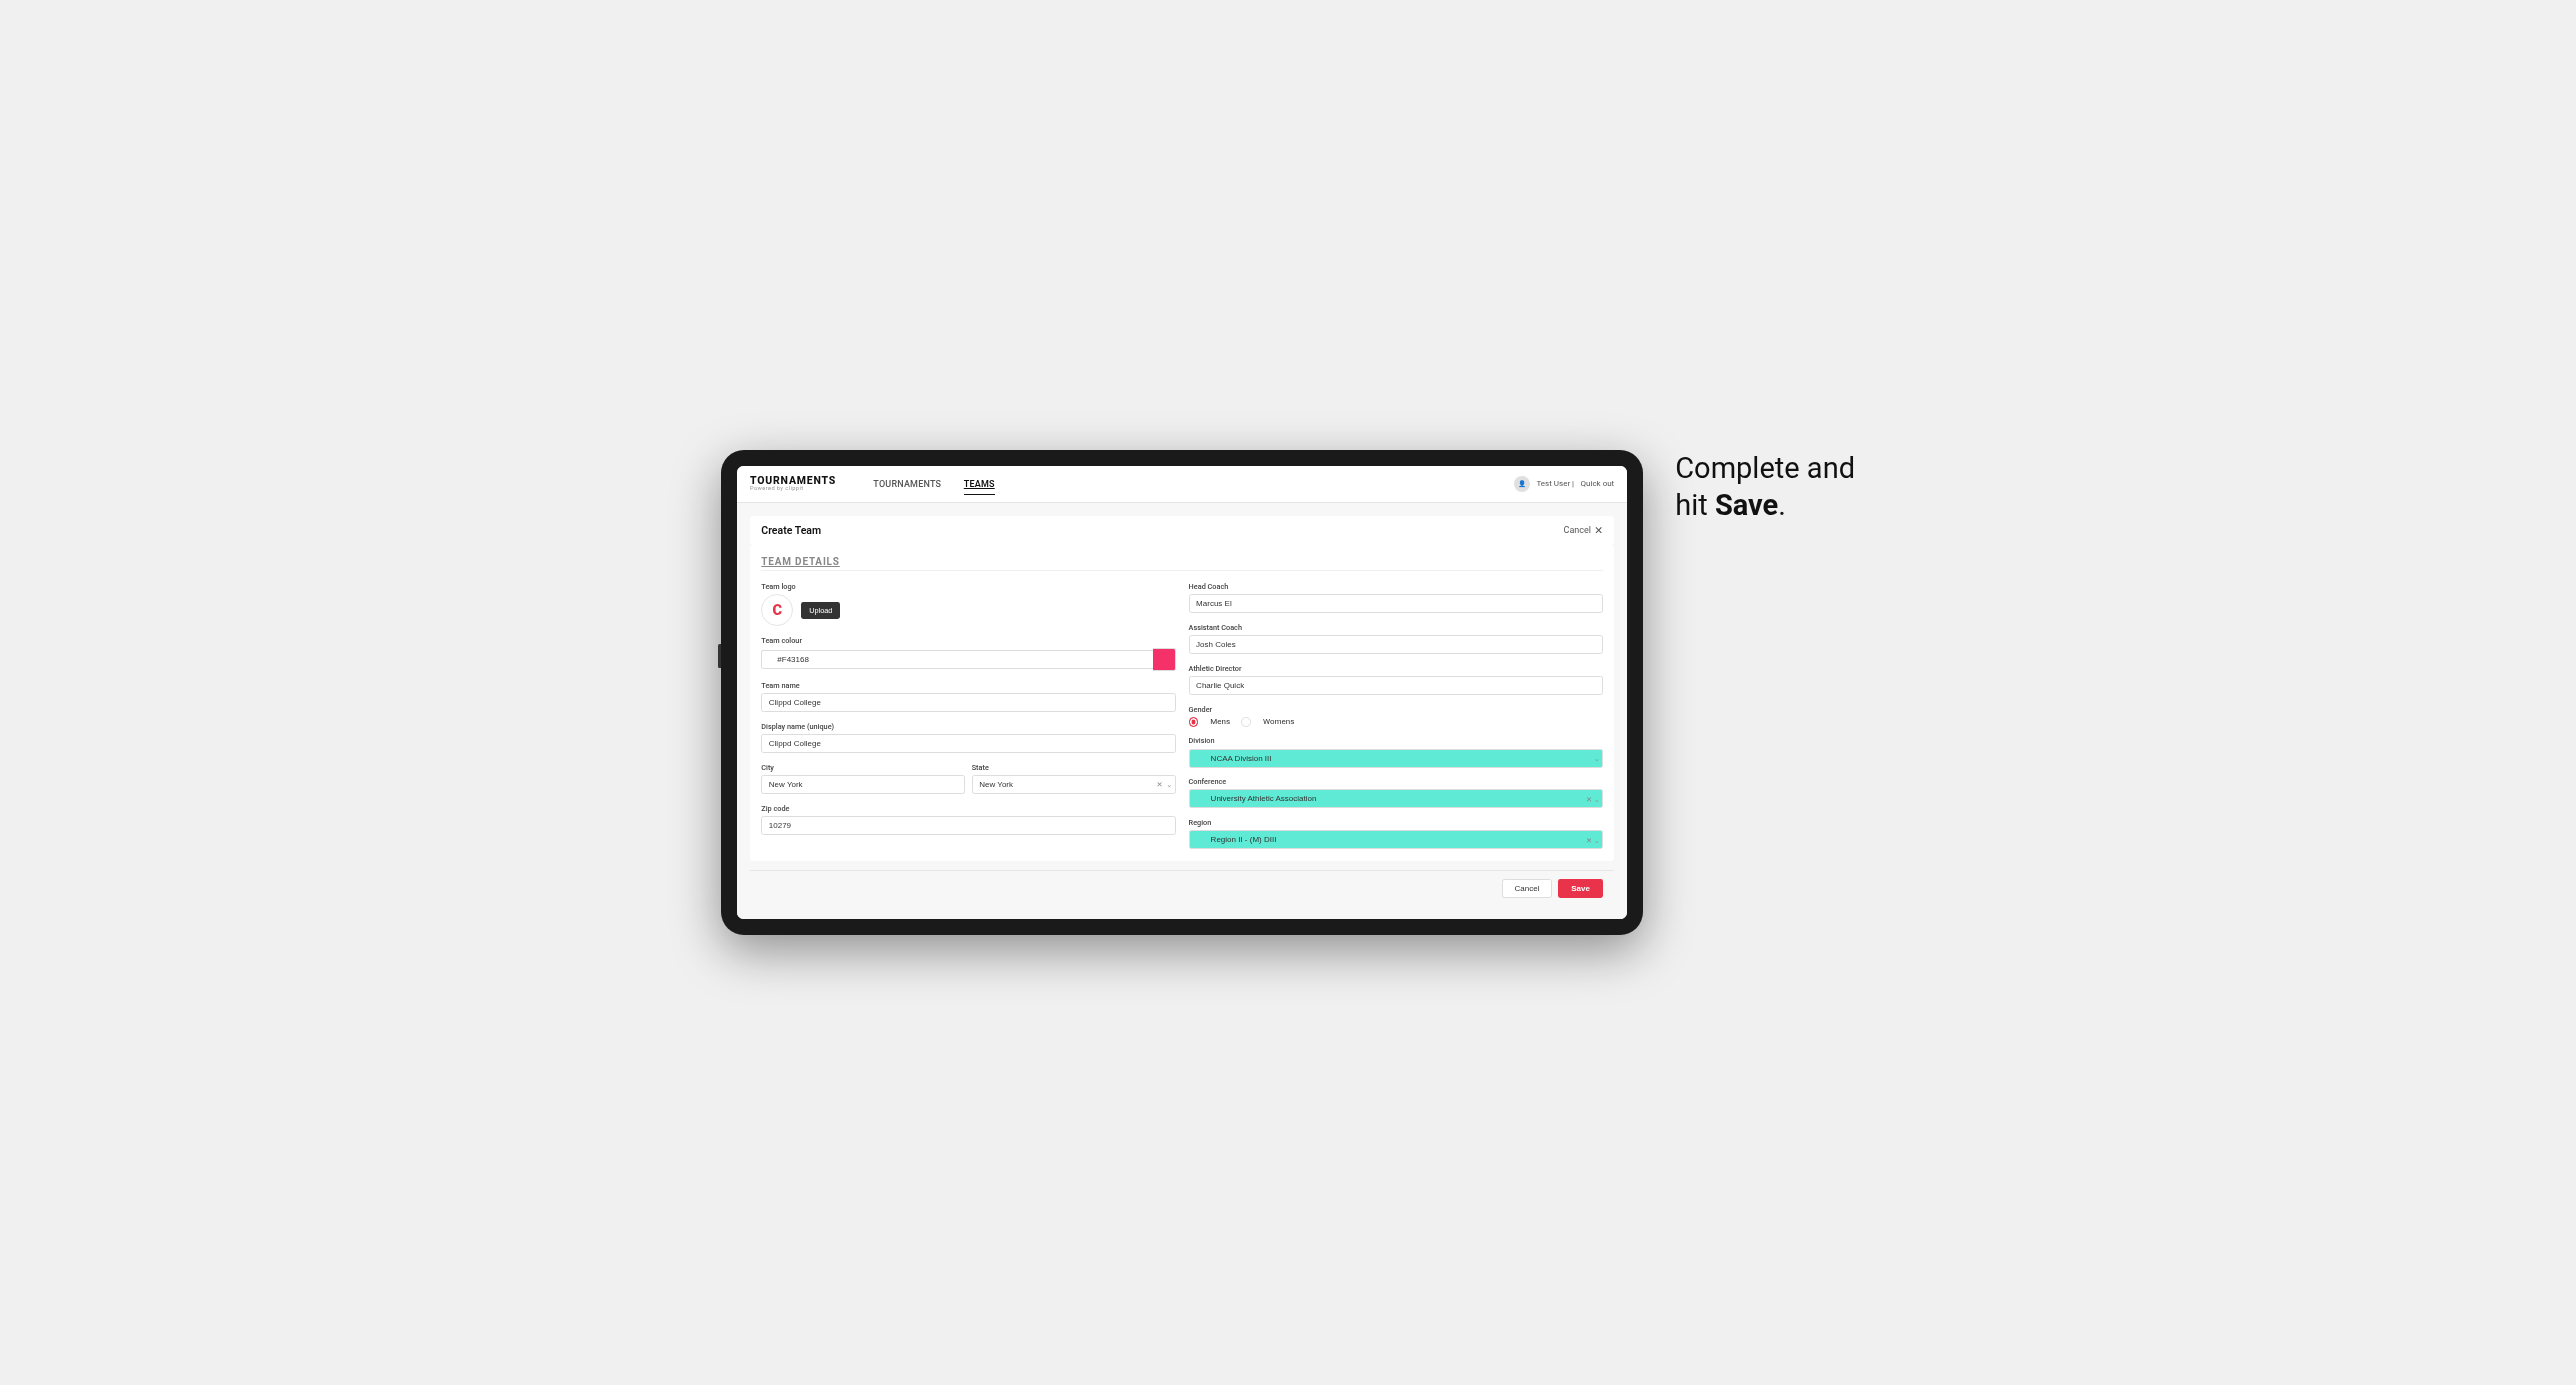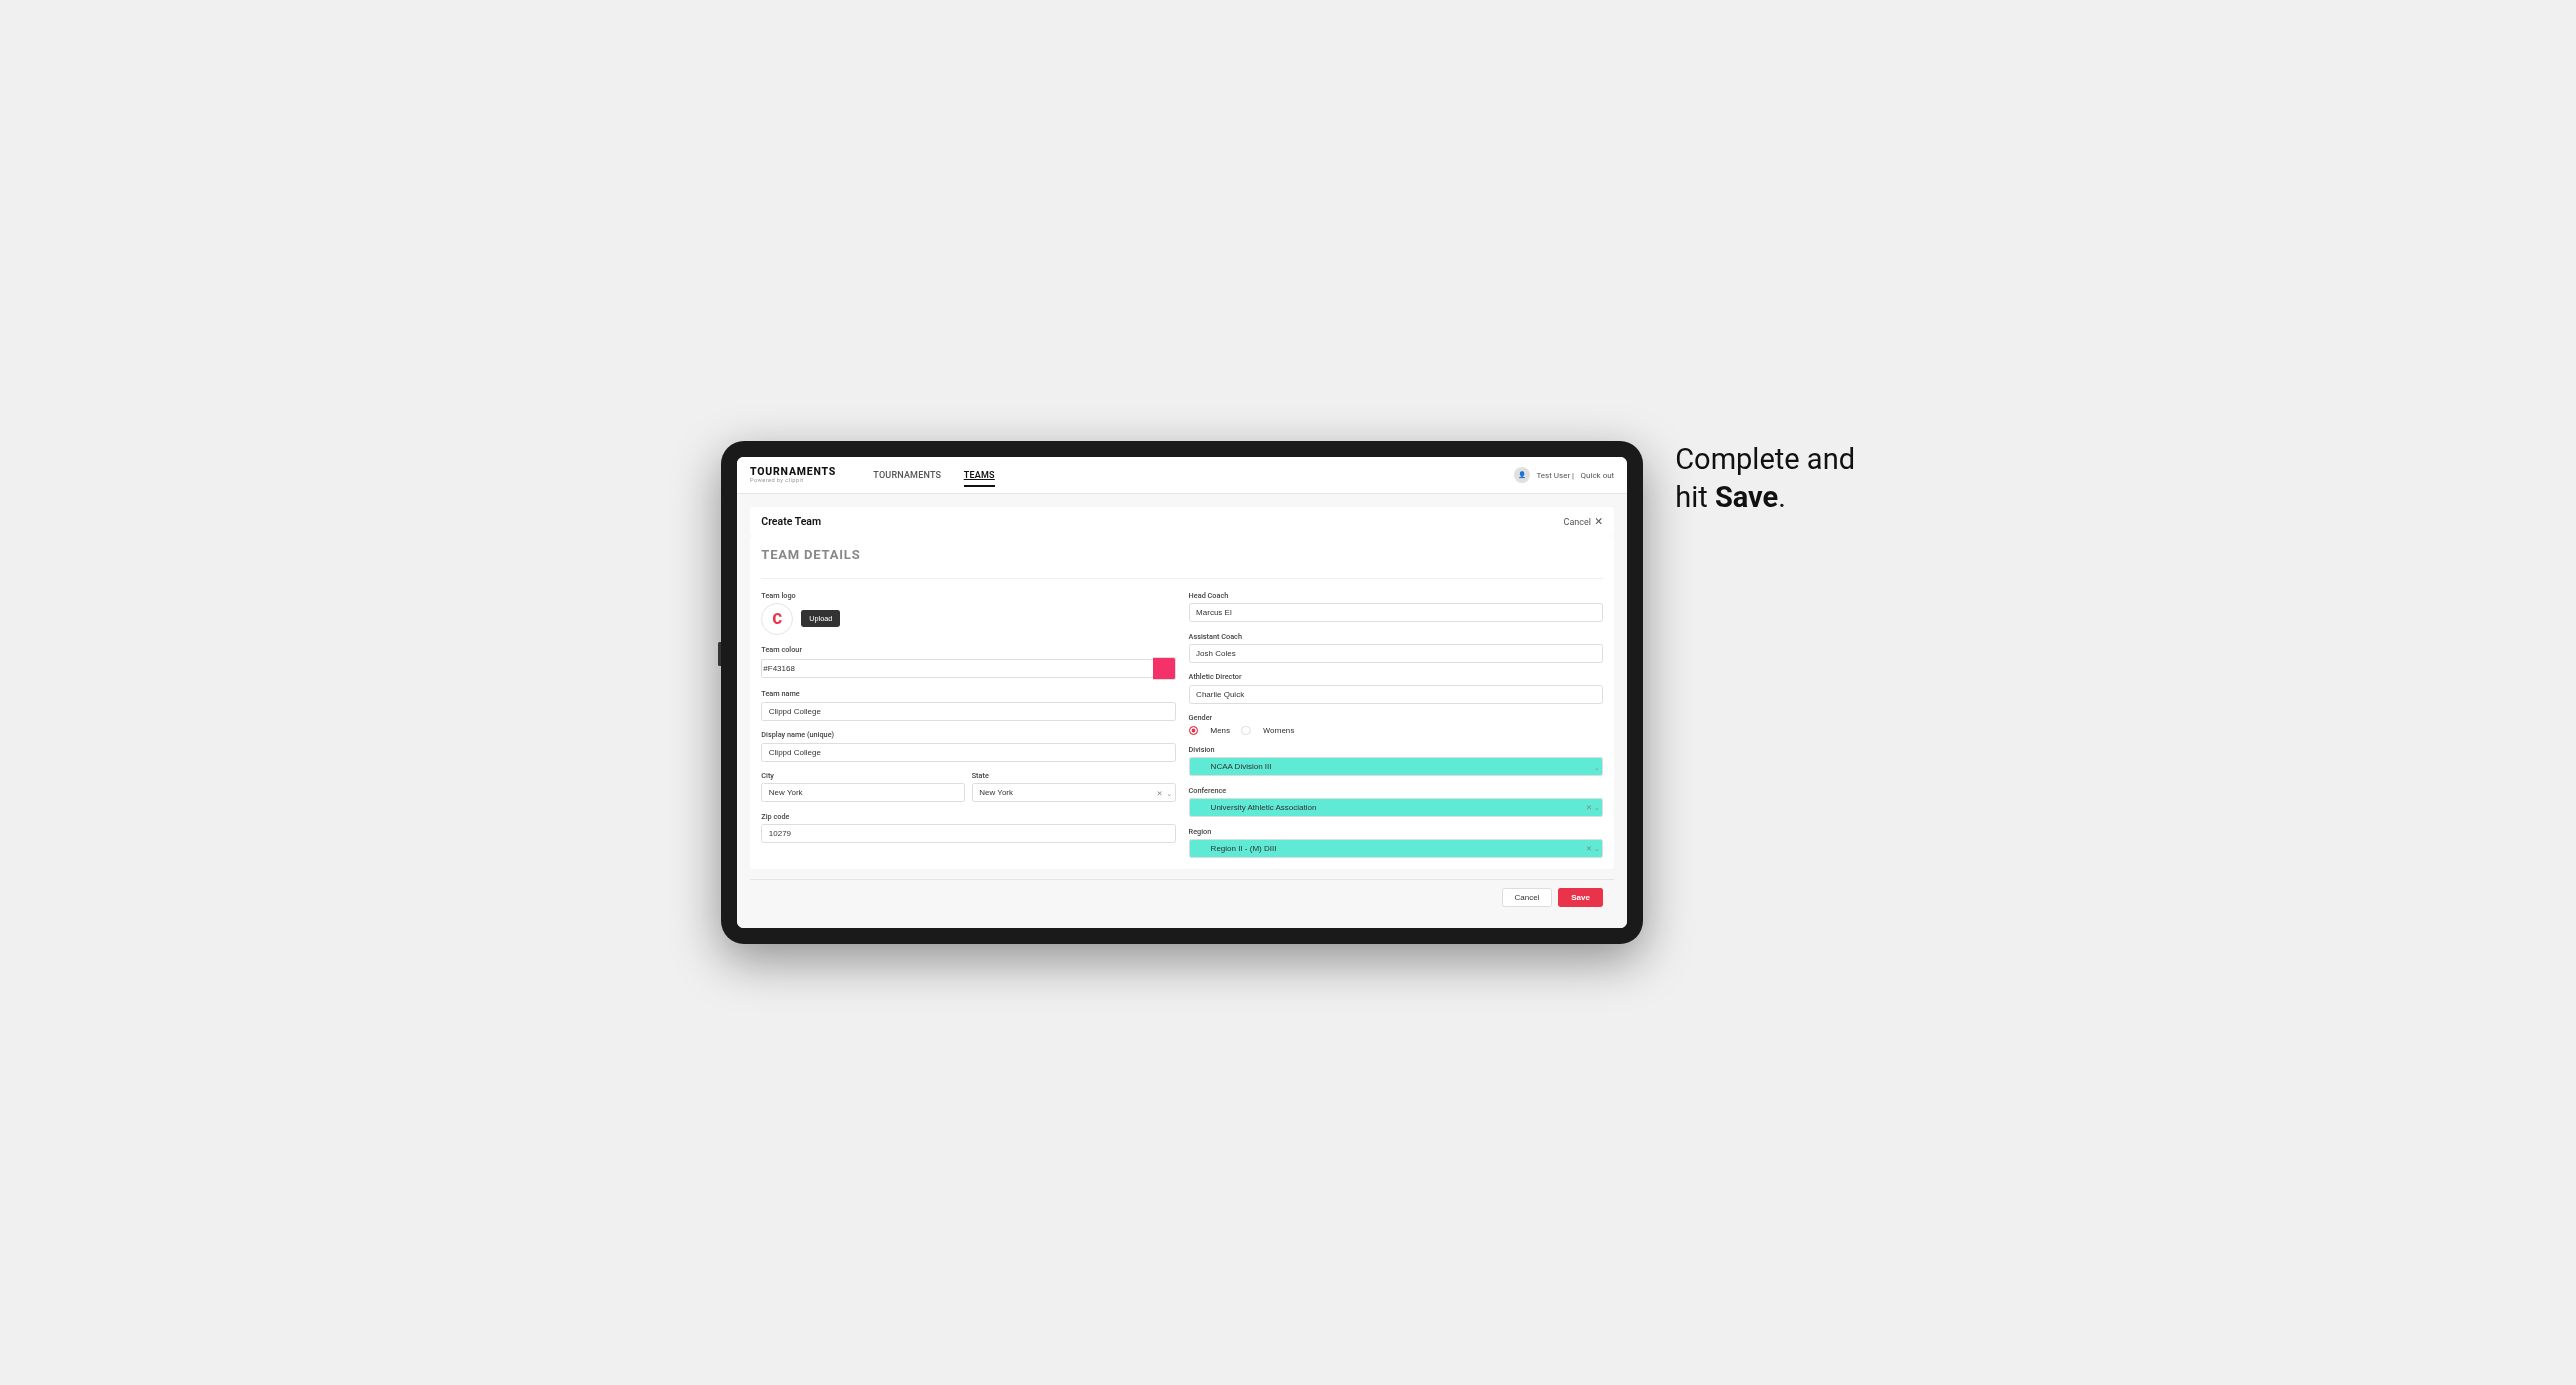--- a/index.html
+++ b/index.html
@@ -189,28 +189,29 @@
     }
 
     
     .form-section {
       background: #fff;
       border-radius: 3.2px;
       padding: 11.3px;
     }
 
     .section-label {
-      font-size: 13px;
+      font-size: 10px;
       font-weight: 700;
       letter-spacing: 0.8px;
       color: #888;
       text-transform: uppercase;
       margin-bottom: 11.3px;
       border-bottom: 0.8px solid #f0f0f0;
-      padding-bottom: 16px;
+      padding-bottom: 3px;
+      text-decoration: underline;
     }
 
     .form-grid {
       display: grid;
       grid-template-columns: 1fr 1fr;
       gap: 13px;
     }
 
     .form-left, .form-right {
       display: flex;
@@ -281,21 +282,21 @@
     .color-input-wrapper {
       display: flex;
       align-items: center;
       gap: 0;
     }
 
     .color-text-input {
       border: 0.8px solid #ddd;
       border-right: none;
       border-radius: 2.4px 0 0 2.4px;
-      padding: 4px 1px;
+      padding: 4px 15px;
       font-size: 8px;
       color: #333;
       outline: none;
       flex: 1;
       background: #fff;
     }
 
     .color-swatch {
       width: 23px;
       height: 23px;

